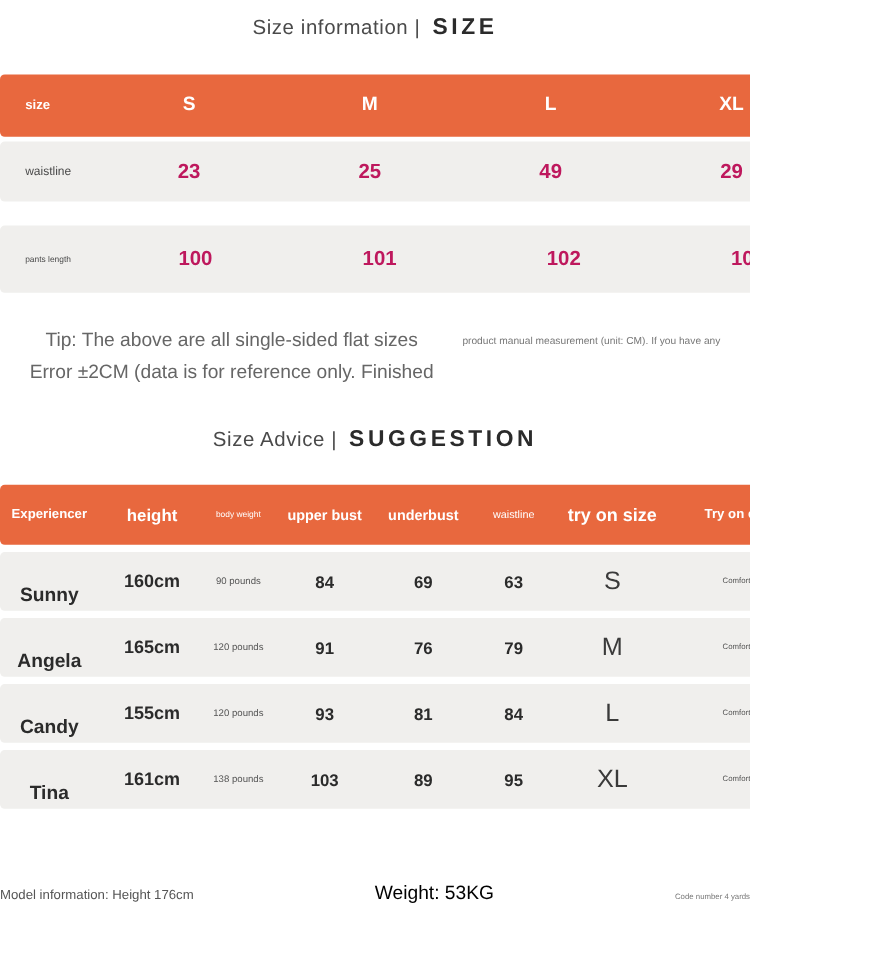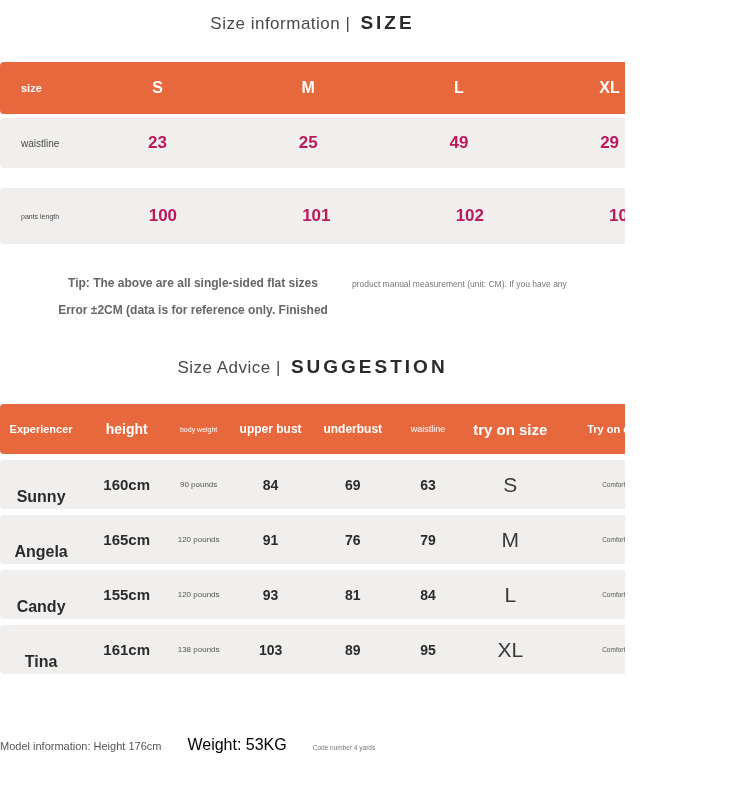--- a/index.html
+++ b/index.html
@@ -29,21 +29,21 @@
   .t1-size-label { font-size: 11px; font-weight: bold; }
   .t1-head-cell { font-size: 16px; font-weight: bold; }
   .t1-row-label { font-size: 10px; color: #4a4a4a; }
   .t1-row-label.lbl-hips { font-size: 13px; }
   .t1-row-label.lbl-pants { font-size: 7px; }
   .t1-val { font-size: 17px; font-weight: 600; color: #be185d; }
 
   
   .tip { margin-top: 26px; display: flex; justify-content: center; gap: 24px; }
   .tip-col { text-align: center; }
-  .tip-col.left { font-size: 12px; color: #666; line-height: 27px; font-weight: bold; }
+  .tip-col.left { font-size: 16px; color: #666; line-height: 27px; }
   .tip-col.right { font-size: 8.5px; color: #777; line-height: 28px; }
 
   
   .table2 { margin-top: 26px; }
   .table2 .thead { height: 50px; }
   .table2 .tbody-row { height: 49px; margin-top: 6px; }
   .t2-c0 { width: 12%; } .t2-c1 { width: 13%; } .t2-c2 { width: 8%; }
   .t2-c3 { width: 13%; } .t2-c4 { width: 11%; } .t2-c5 { width: 11%; }
   .t2-c6 { width: 13%; } .t2-c7 { width: 19%; }
   .table2 .cell { text-align: center; }
@@ -55,21 +55,21 @@
   .h-tryonsize { font-size: 15px; font-weight: bold; }
   .h-tryoneffect { font-size: 11px; font-weight: bold; }
   .d-name { font-size: 16px; font-weight: 600; color: #2b2b2b; margin-top: 25px; }
   .d-height { font-size: 15px; font-weight: 600; color: #2b2b2b; }
   .d-weight { font-size: 8px; color: #555; }
   .d-num { font-size: 14px; font-weight: 600; color: #2b2b2b; }
   .d-size { font-size: 21px; font-weight: normal; color: #3a3a3a; }
   .d-effect { font-size: 6.5px; color: #555; }
 
   
-  .footer { margin-top: 62px; display: flex; justify-content: flex-start; align-items: baseline; gap: 26px; white-space: nowrap; }
+  .footer { margin-top: 62px; display: flex; justify-content: space-between; align-items: baseline; gap: 26px; white-space: nowrap; }
   .f-model { font-size: 11px; color: #555; }
   .f-weight { font-size: 16px; color: #000000; }
   .f-code { font-size: 6.5px; color: #777; }
 </style>
 </head>
 <body>
 
 <div class="page">
 
   <div class="sec-title title1">

